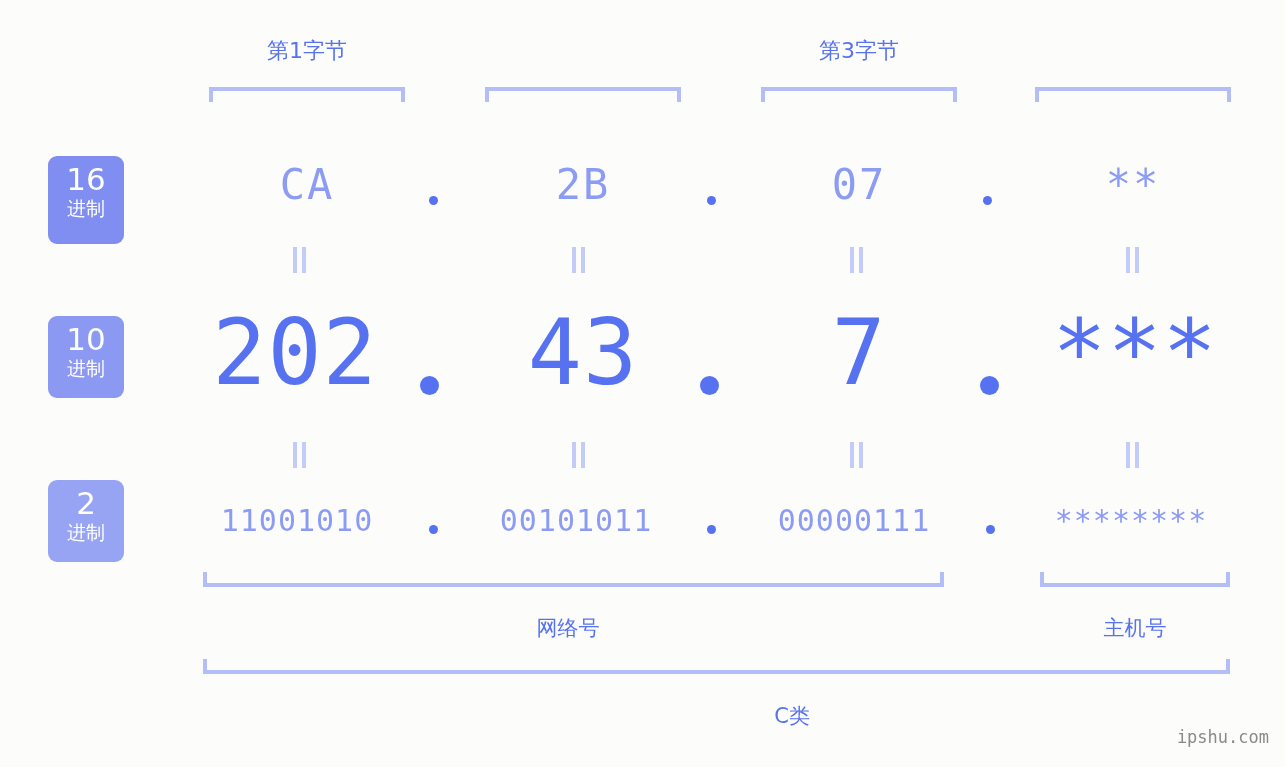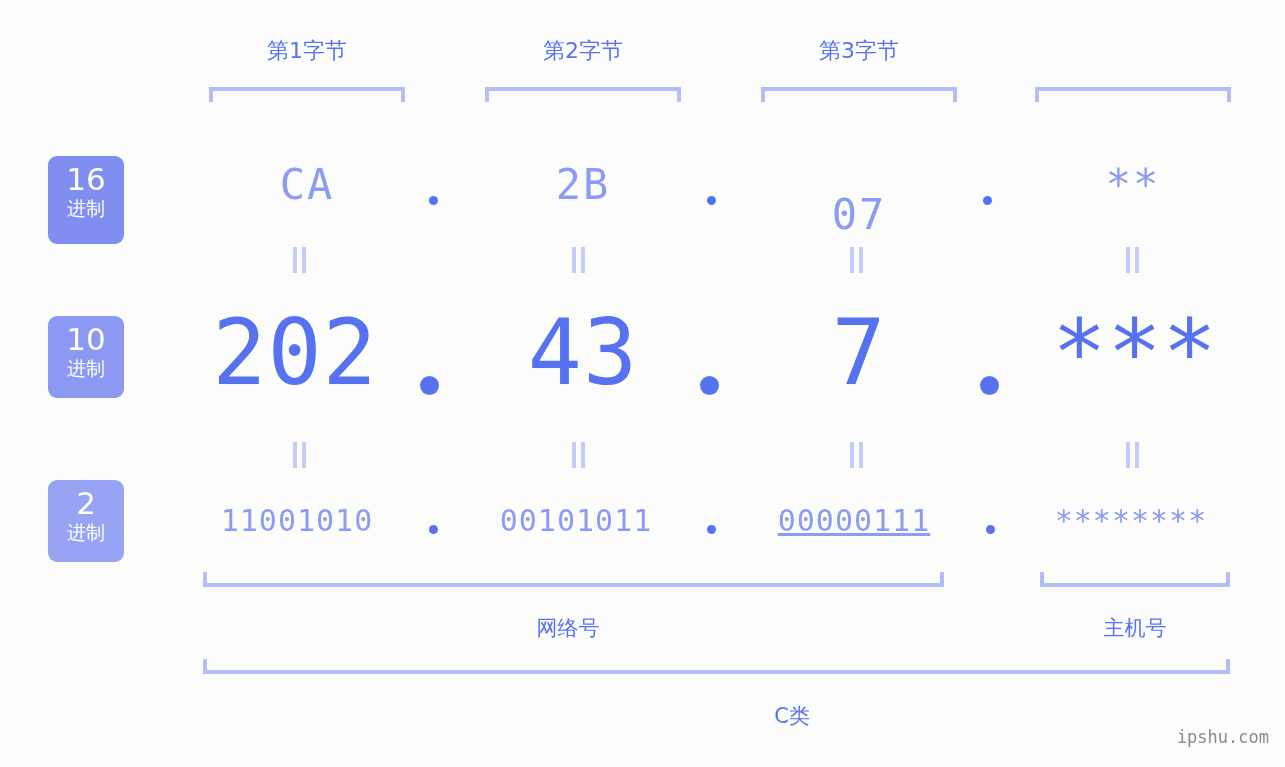--- a/index.html
+++ b/index.html
@@ -160,21 +160,20 @@
     font-family: "DejaVu Sans Mono", "Liberation Mono", monospace;
     letter-spacing: 0px;
   }
 </style>
 </head>
 <body>
 
 <div id="stage">
 
   <div class="byte-label" style="left:209px; width:196px;">第1字节</div>
-  <div class="byte-label" style="left:485px; width:196px;">第2字节</div>
   <div class="byte-label" style="left:761px; width:196px;">第3字节</div>
 
   <div class="bracket-top" style="left:209px; width:196px;"></div>
   <div class="bracket-top" style="left:485px; width:196px;"></div>
   <div class="bracket-top" style="left:761px; width:196px;"></div>
   <div class="bracket-top" style="left:1035px; width:196px;"></div>
 
   <div class="badge" style="top:156px; height:88px; background:#7f8ef0;">
     <span class="bnum">16</span>
     <span class="bunit">进制</span>
@@ -184,21 +183,21 @@
     <span class="bunit">进制</span>
   </div>
   <div class="badge" style="top:480px; height:82px; background:#97a4f4;">
     <span class="bnum">2</span>
     <span class="bunit">进制</span>
   </div>
 
   <div class="row-hex">
     <div class="cell" style="left:209px; width:196px; top:160px;">CA</div>
     <div class="cell" style="left:485px; width:196px; top:160px;">2B</div>
-    <div class="cell" style="left:761px; width:196px; top:160px;margin-top:30px;">07</div>
+    <div class="cell" style="left:761px; width:196px; top:160px;">07</div>
     <div class="cell" style="left:1035px; width:196px; top:160px;">**</div>
 
     <div class="dot dot-hex" style="left:429px; top:196px;"></div>
     <div class="dot dot-hex" style="left:707px; top:196px;"></div>
     <div class="dot dot-hex" style="left:983px; top:196px;"></div>
   </div>
 
   <div class="eq" style="left:293px; top:247px;">
     <span class="l"></span>
       <span class="r"></span>
@@ -240,21 +239,21 @@
       <span class="r"></span>
   </div>
   <div class="eq" style="left:1126px; top:442px;">
     <span class="l"></span>
       <span class="r"></span>
   </div>
 
   <div class="row-bin">
     <div class="cell" style="left:199px; width:196px; top:503px;">11001010</div>
     <div class="cell" style="left:478px; width:196px; top:503px;">00101011</div>
-    <div class="cell" style="left:756px; width:196px; top:503px;text-decoration:underline;">00000111</div>
+    <div class="cell" style="left:756px; width:196px; top:503px;">00000111</div>
     <div class="cell" style="left:1033px; width:196px; top:503px;">********</div>
 
     <div class="dot dot-bin" style="left:429px; top:525px;"></div>
     <div class="dot dot-bin" style="left:707px; top:525px;"></div>
     <div class="dot dot-bin" style="left:986px; top:525px;"></div>
   </div>
 
   <div class="bracket-bottom" style="left:203px; width:741px; top:572px;"></div>
   <div class="bracket-bottom" style="left:1040px; width:190px; top:572px;"></div>
 

